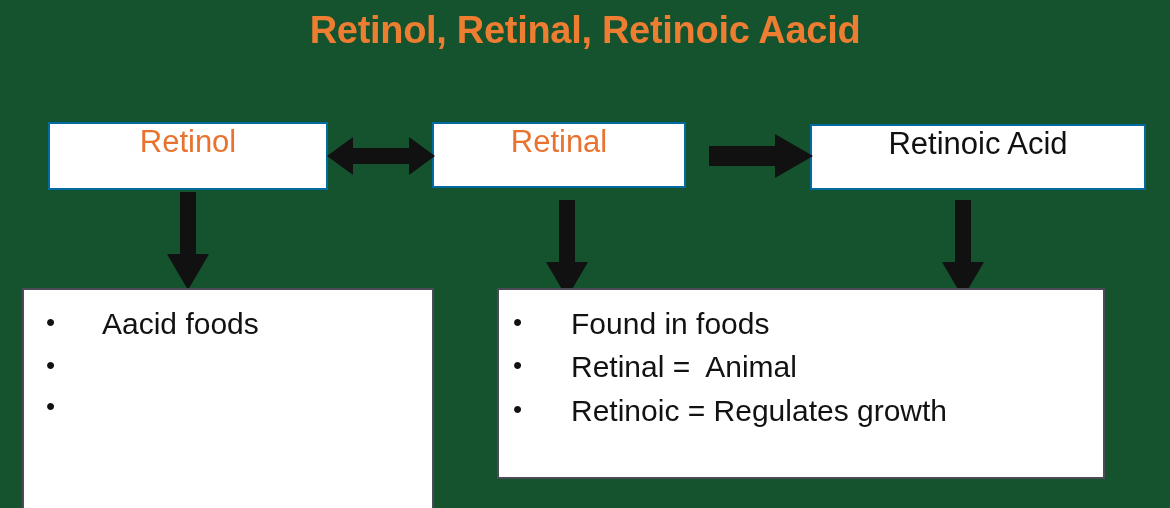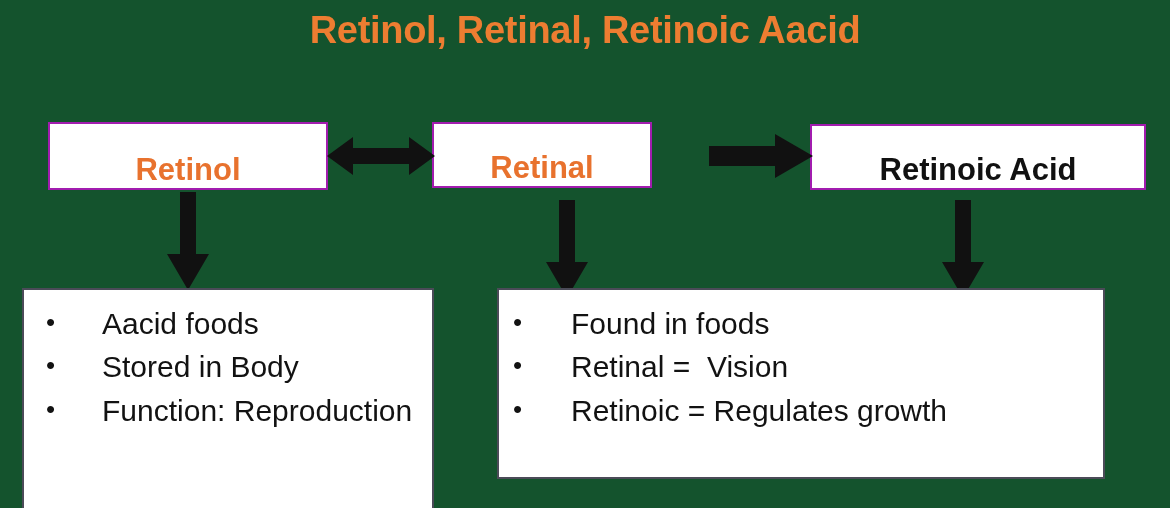--- a/index.html
+++ b/index.html
@@ -32,33 +32,33 @@
     font-weight: bold;
     color: #ed7d31;
     letter-spacing: -0.3px;
     white-space: nowrap;
   }
 
   
   .chem-box {
     position: absolute;
     background: #ffffff;
-    border: 2px solid #a21caf;
+    border: 2px solid #0369a1;
     box-sizing: border-box;
     display: flex;
-    align-items: flex-end;
+    align-items: flex-start;
     justify-content: center;
-    font-weight: bold;
+    font-weight: normal;
     white-space: nowrap;
   }
   .chem-box.orange { color: #e8722e; }
   .chem-box.black  { color: #111111; }
 
   #box-retinol       { left: 48px;  top: 122px; width: 280px; height: 68px; font-size: 31px; }
-  #box-retinal       { left: 432px; top: 122px; width: 220px; height: 66px; font-size: 31px; }
+  #box-retinal       { left: 432px; top: 122px; width: 254px; height: 66px; font-size: 31px; }
   #box-retinoic-acid { left: 810px; top: 124px; width: 336px; height: 66px; font-size: 31px; }
 
   
   .h-arrow {
     position: absolute;
     height: 46px;
   }
   #arrow-bidirectional { left: 327px; top: 133px; width: 108px; }
   #arrow-retinal-to-acid { left: 709px; top: 133px; width: 104px; }
 
@@ -151,38 +151,36 @@
   </svg>
 
   <div class="bullet-box" id="bullets-retinol">
     <ul class="bullet-list">
       <li class="bullet-item">
         <span class="bullet-dot">•</span>
         <span class="bullet-text">Aacid foods</span>
       </li>
       <li class="bullet-item">
         <span class="bullet-dot">•</span>
-        <span class="bullet-text">Stored in Body</span>
       </li>
       <li class="bullet-item">
         <span class="bullet-dot">•</span>
-        <span class="bullet-text">Function: Reproduction</span>
       </li>
     </ul>
   </div>
 
   <div class="bullet-box" id="bullets-retinal">
     <ul class="bullet-list">
       <li class="bullet-item">
         <span class="bullet-dot">•</span>
         <span class="bullet-text">Found in foods</span>
       </li>
       <li class="bullet-item">
         <span class="bullet-dot">•</span>
-        <span class="bullet-text">Retinal =  Vision</span>
+        <span class="bullet-text">Retinal =  Animal</span>
       </li>
       <li class="bullet-item">
         <span class="bullet-dot">•</span>
         <span class="bullet-text">Retinoic = Regulates growth</span>
       </li>
     </ul>
   </div>
 
 </div>
 

